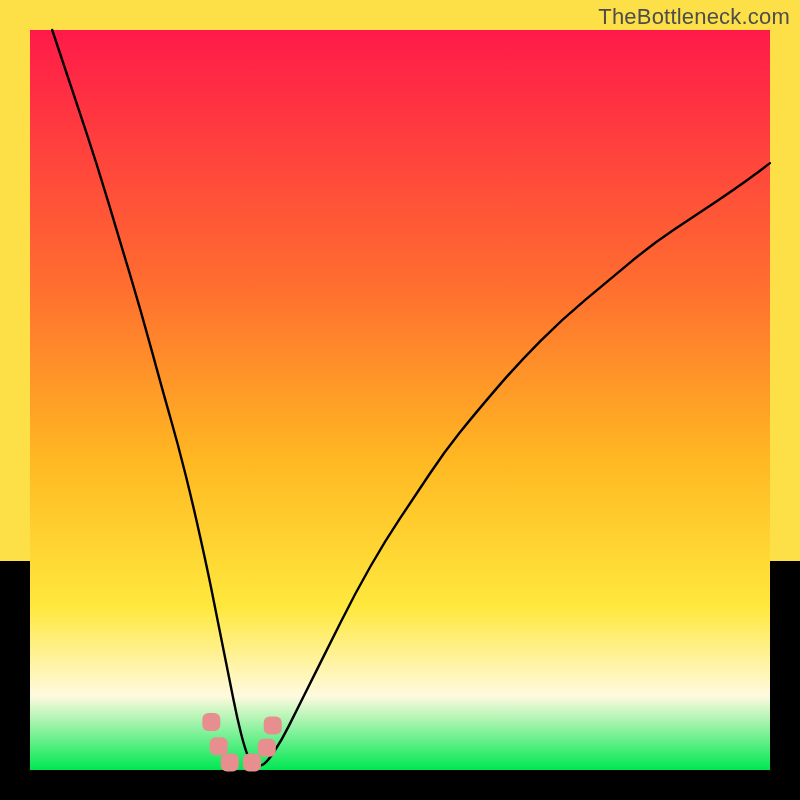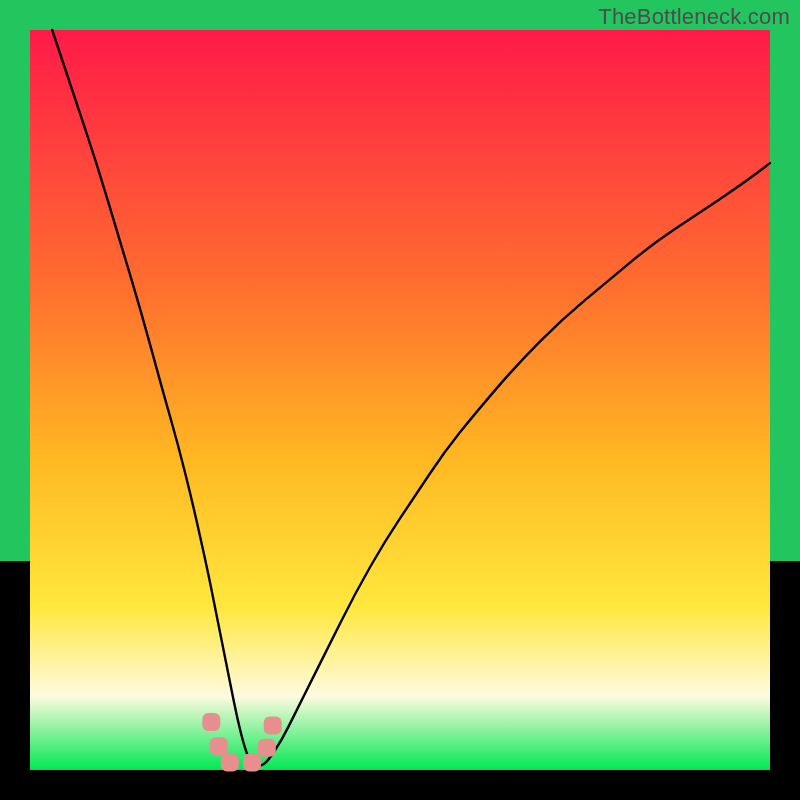--- a/index.html
+++ b/index.html
@@ -10,21 +10,21 @@
     background: #000;
     font-family: Arial, Helvetica, sans-serif;
     overflow: hidden;
   }
   .frame {
     position: absolute;
     top: 0;
     left: 0;
     width: 800px;
     height: 561px;
-    background: #22c55e;
+    background: #fde047;
   }
   .plot {
     position: absolute;
     left: 30px;
     top: 30px;
     width: 740px;
     height: 740px;
     
   }
   .watermark {

